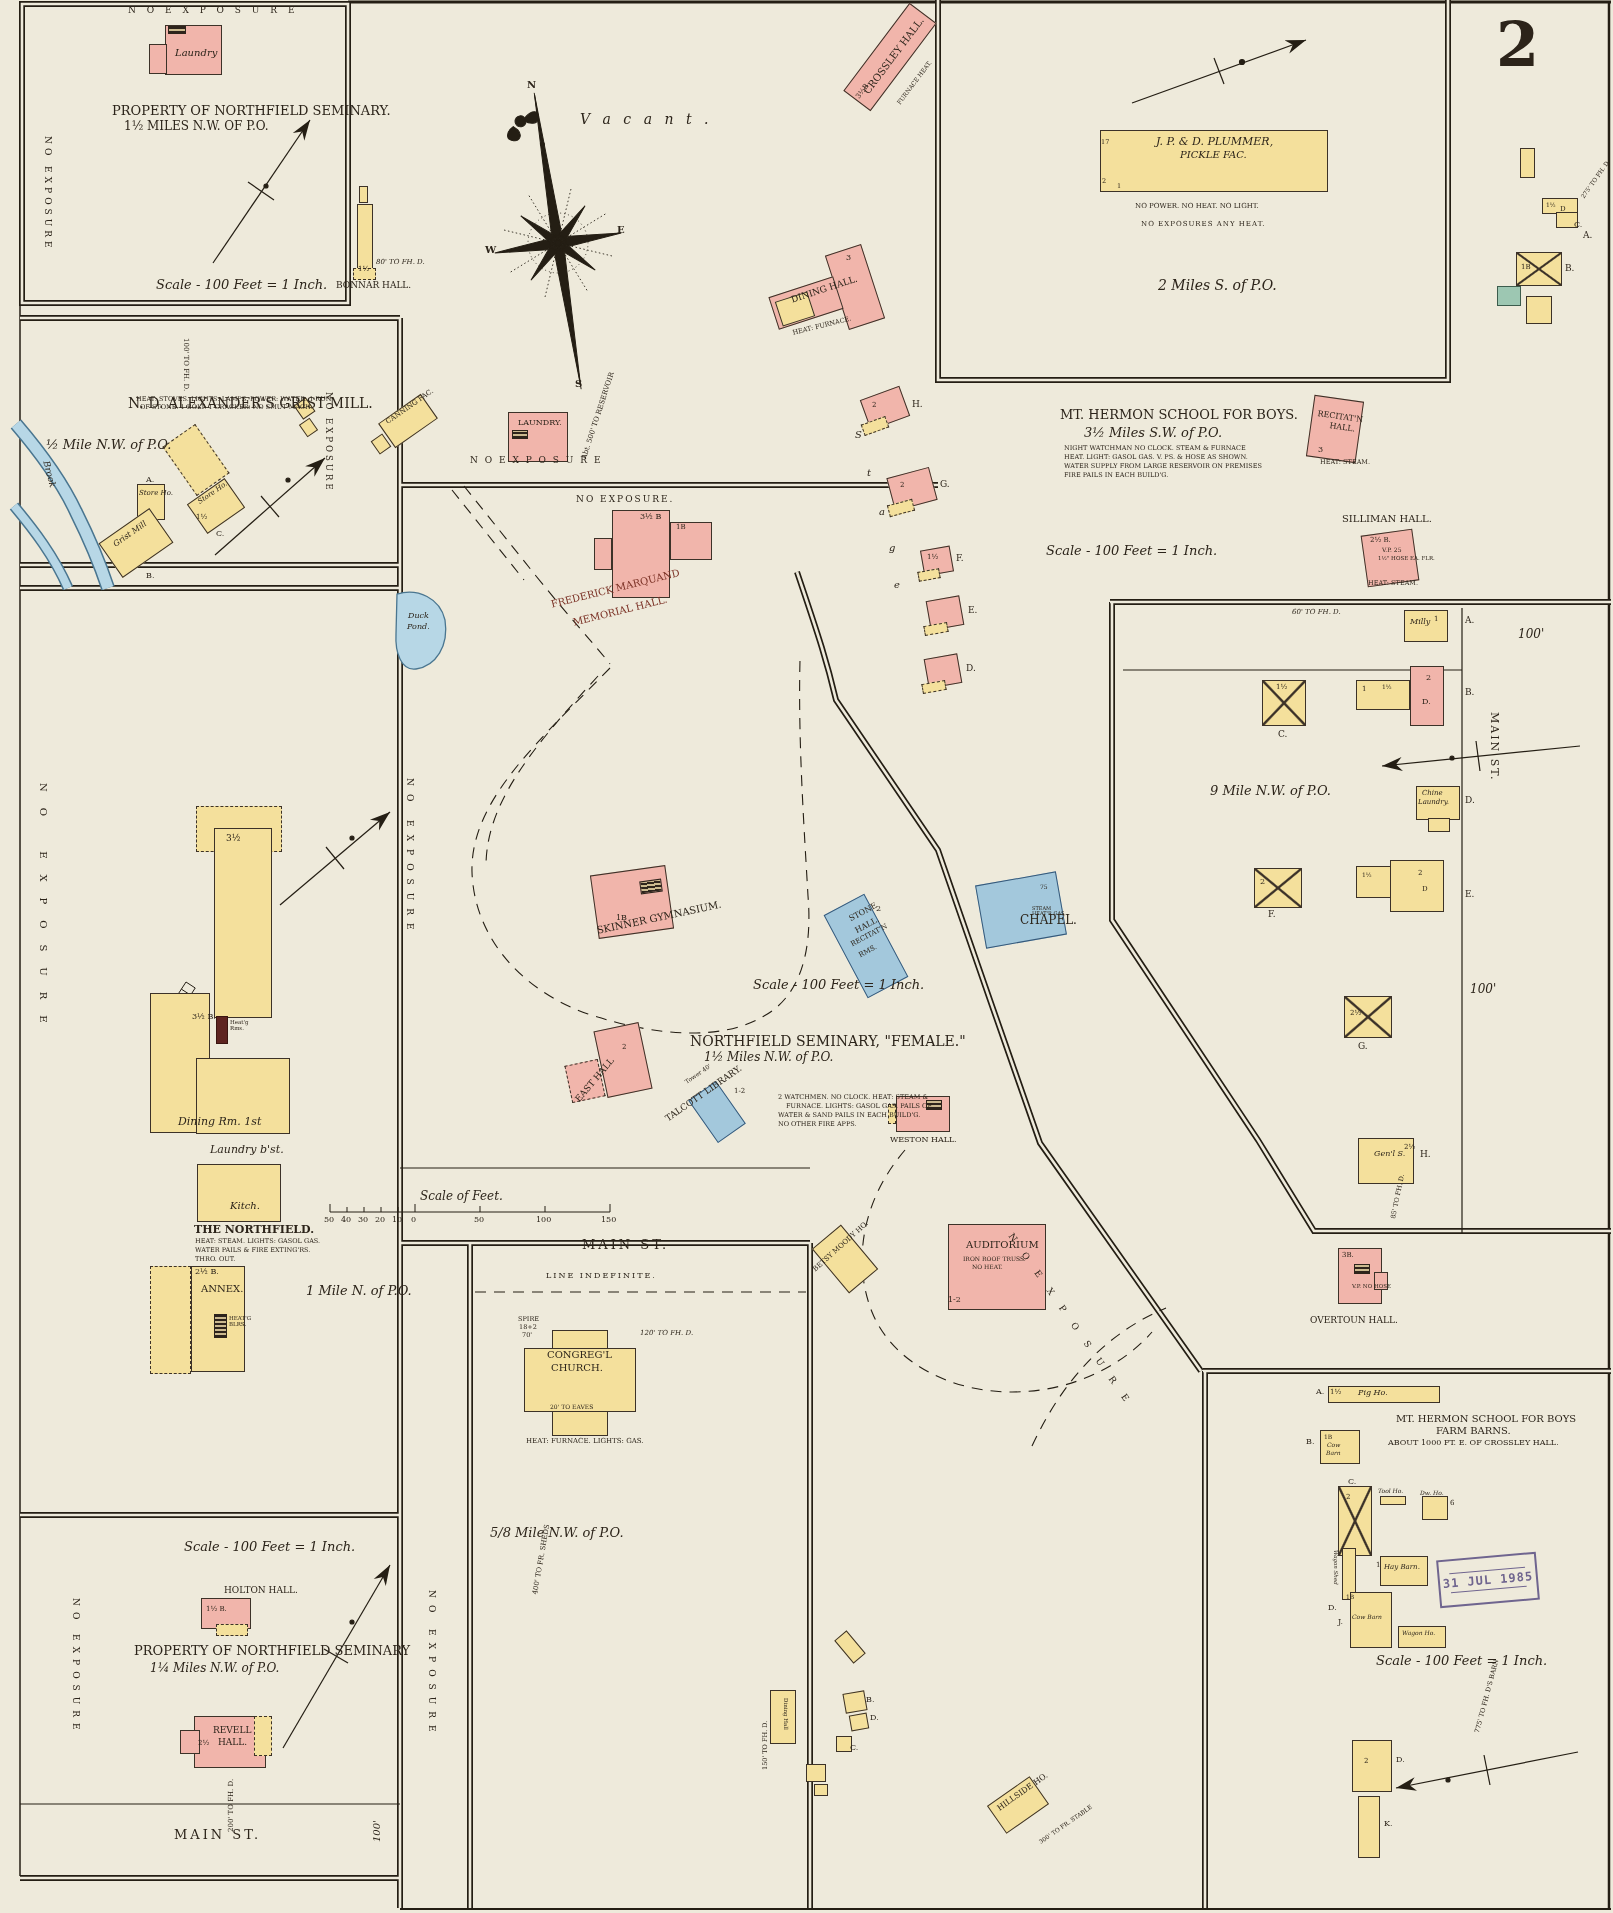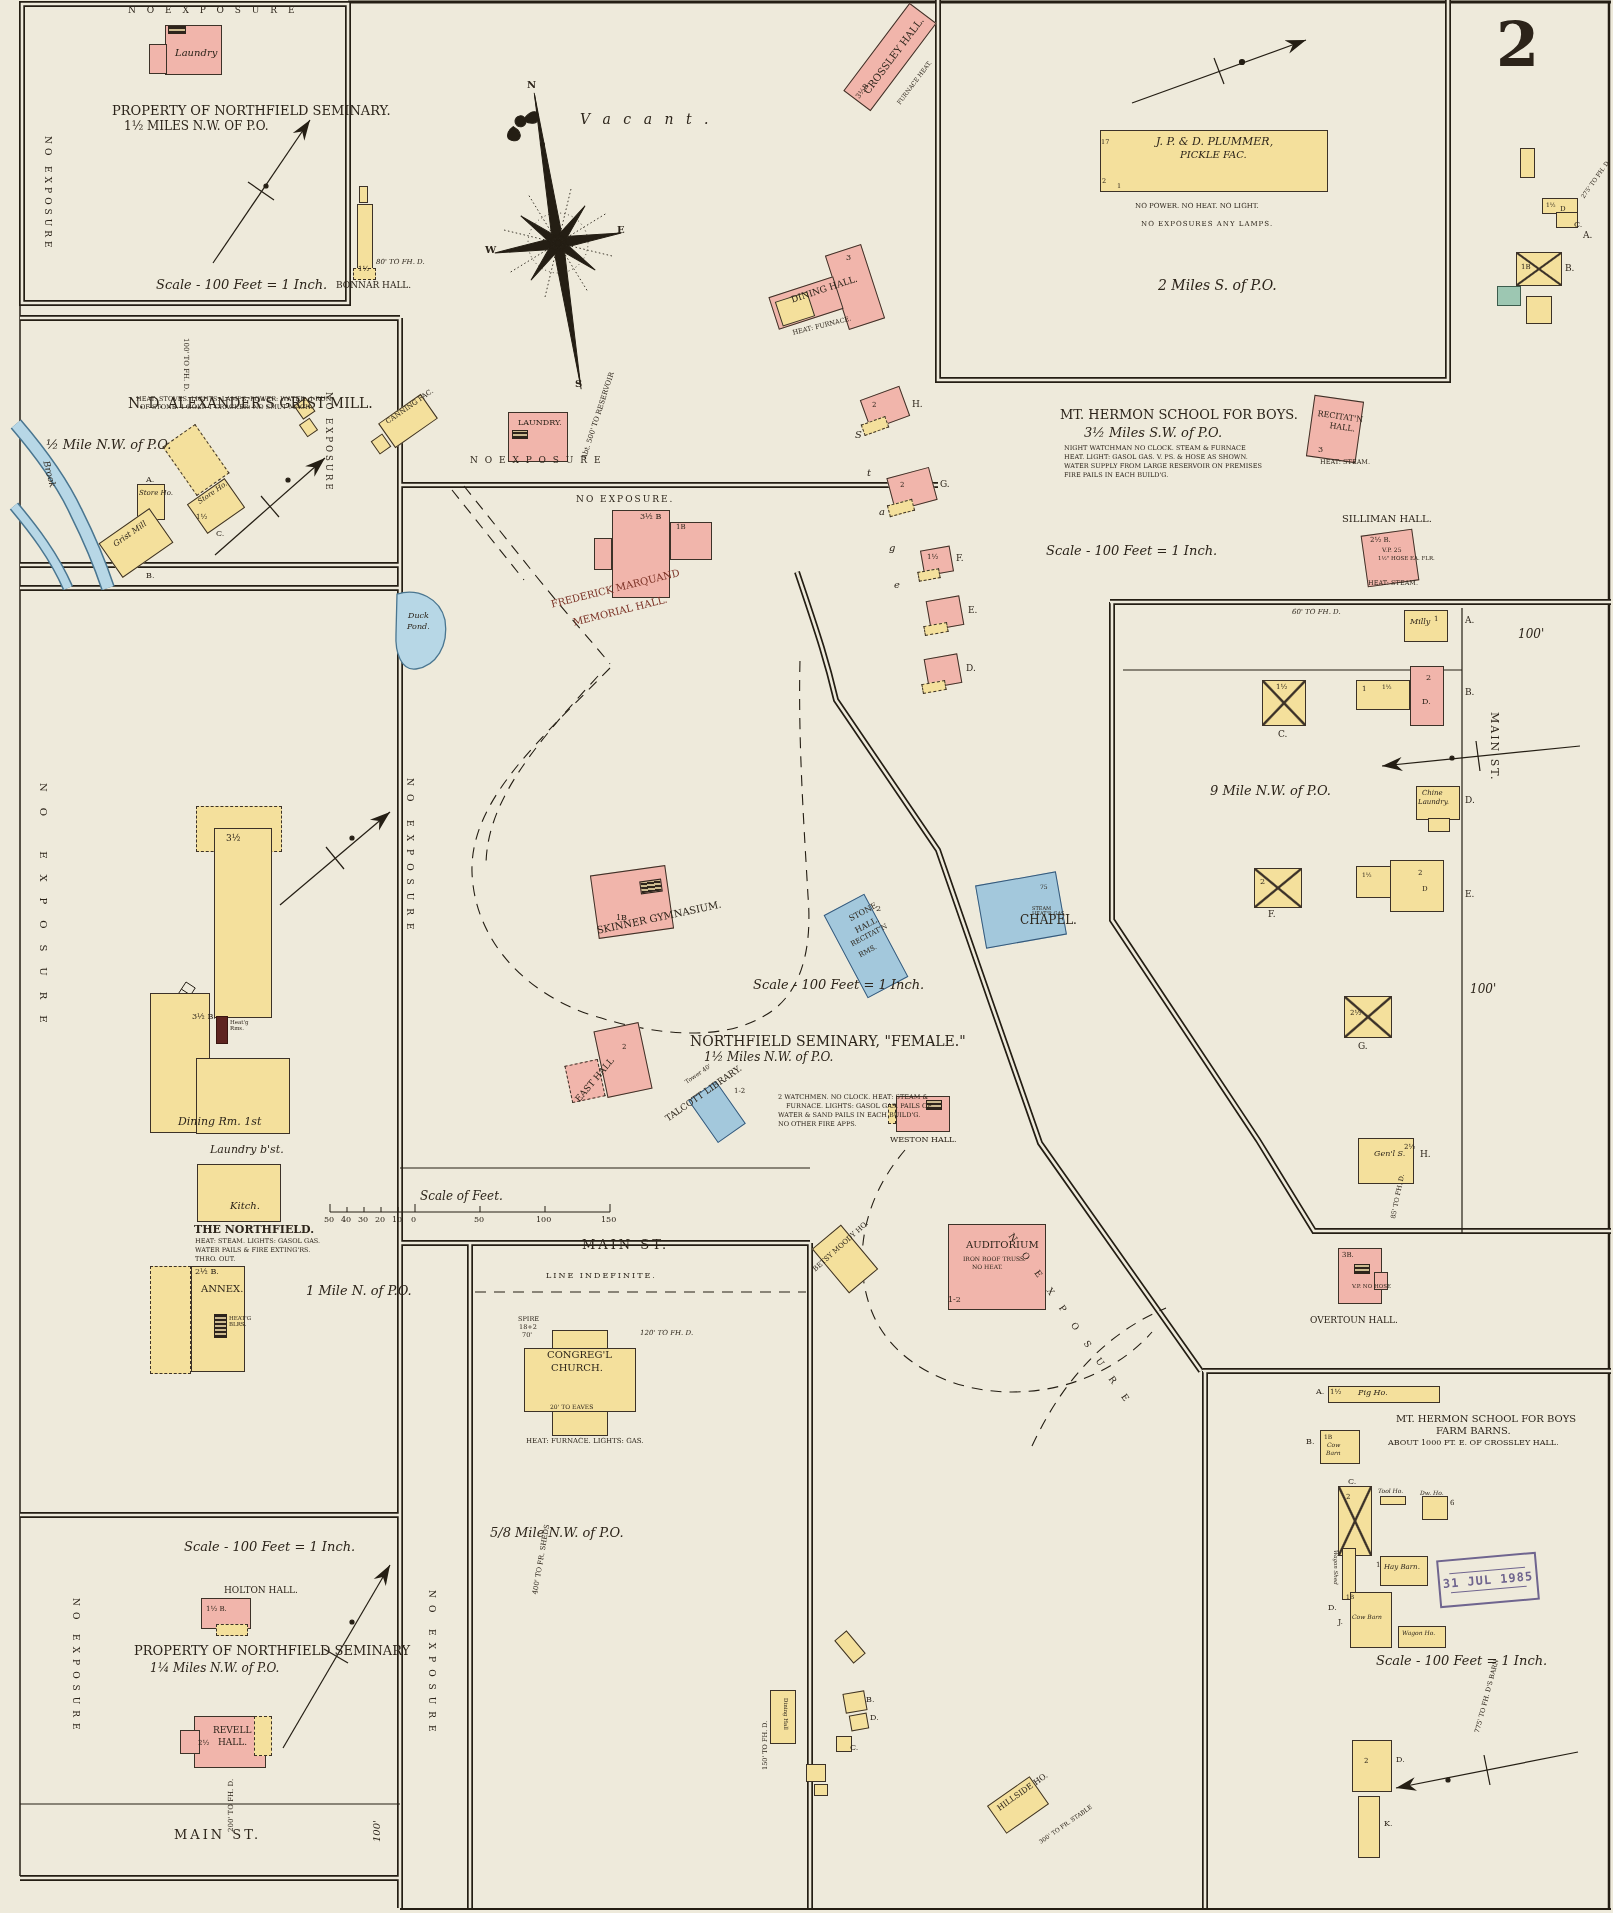--- a/index.html
+++ b/index.html
@@ -377,21 +377,21 @@
     <div class="lbl" style="left: 1370px; top: 537px; font-size: 7px;">2½ B.</div>
     <div class="lbl" style="left: 1382px; top: 547px; font-size: 6px;">V.P. 25</div>
     <div class="lbl" style="left: 1378px; top: 556px; font-size: 5.5px;">1½" HOSE EA. FLR.</div>
     <div class="lbl" style="left: 1368px; top: 580px; font-size: 6.5px;">HEAT: STEAM.</div>
     <div class="lbl it" style="left: 1156px; top: 136px; font-size: 11px;">J. P. &amp; D. PLUMMER,</div>
     <div class="lbl it" style="left: 1180px; top: 150px; font-size: 10px;">PICKLE FAC.</div>
     <div class="lbl" style="left: 1101px; top: 139px; font-size: 6.5px;">17</div>
     <div class="lbl" style="left: 1102px; top: 178px; font-size: 6.5px;">2</div>
     <div class="lbl" style="left: 1117px; top: 183px; font-size: 6.5px;">1</div>
     <div class="lbl" style="left: 1135px; top: 203px; font-size: 7px;">NO POWER. NO HEAT. NO LIGHT.</div>
-    <div class="lbl" style="left: 1141px; top: 221px; font-size: 7px; letter-spacing: 1px;">NO EXPOSURES ANY LAMPS.</div>
+    <div class="lbl" style="left: 1141px; top: 221px; font-size: 7px; letter-spacing: 1px;">NO EXPOSURES ANY HEAT.</div>
     <div class="lbl it" style="left: 1158px; top: 278px; font-size: 14px;">2 Miles S. of P.O.</div>
     <div class="lbl" style="left: 1574px; top: 221px; font-size: 8px;">C.</div>
     <div class="lbl" style="left: 1583px; top: 231px; font-size: 9px;">A.</div>
     <div class="lbl" style="left: 1546px; top: 202px; font-size: 6px;">1½</div>
     <div class="lbl" style="left: 1560px; top: 206px; font-size: 7px;">D</div>
     <div class="lbl" style="left: 1521px; top: 264px; font-size: 7px;">1B</div>
     <div class="lbl" style="left: 1565px; top: 264px; font-size: 9px;">B.</div>
     <div class="lbl" style="left: 1580px; top: 196px; font-size: 6px; transform: rotate(-55deg);">275' TO FH. D.</div>
     <div class="lbl it" style="left: 1292px; top: 609px; font-size: 7px;">60' TO FH. D.</div>
     <div class="lbl it" style="left: 1410px; top: 618px; font-size: 8px;">Milly</div>

